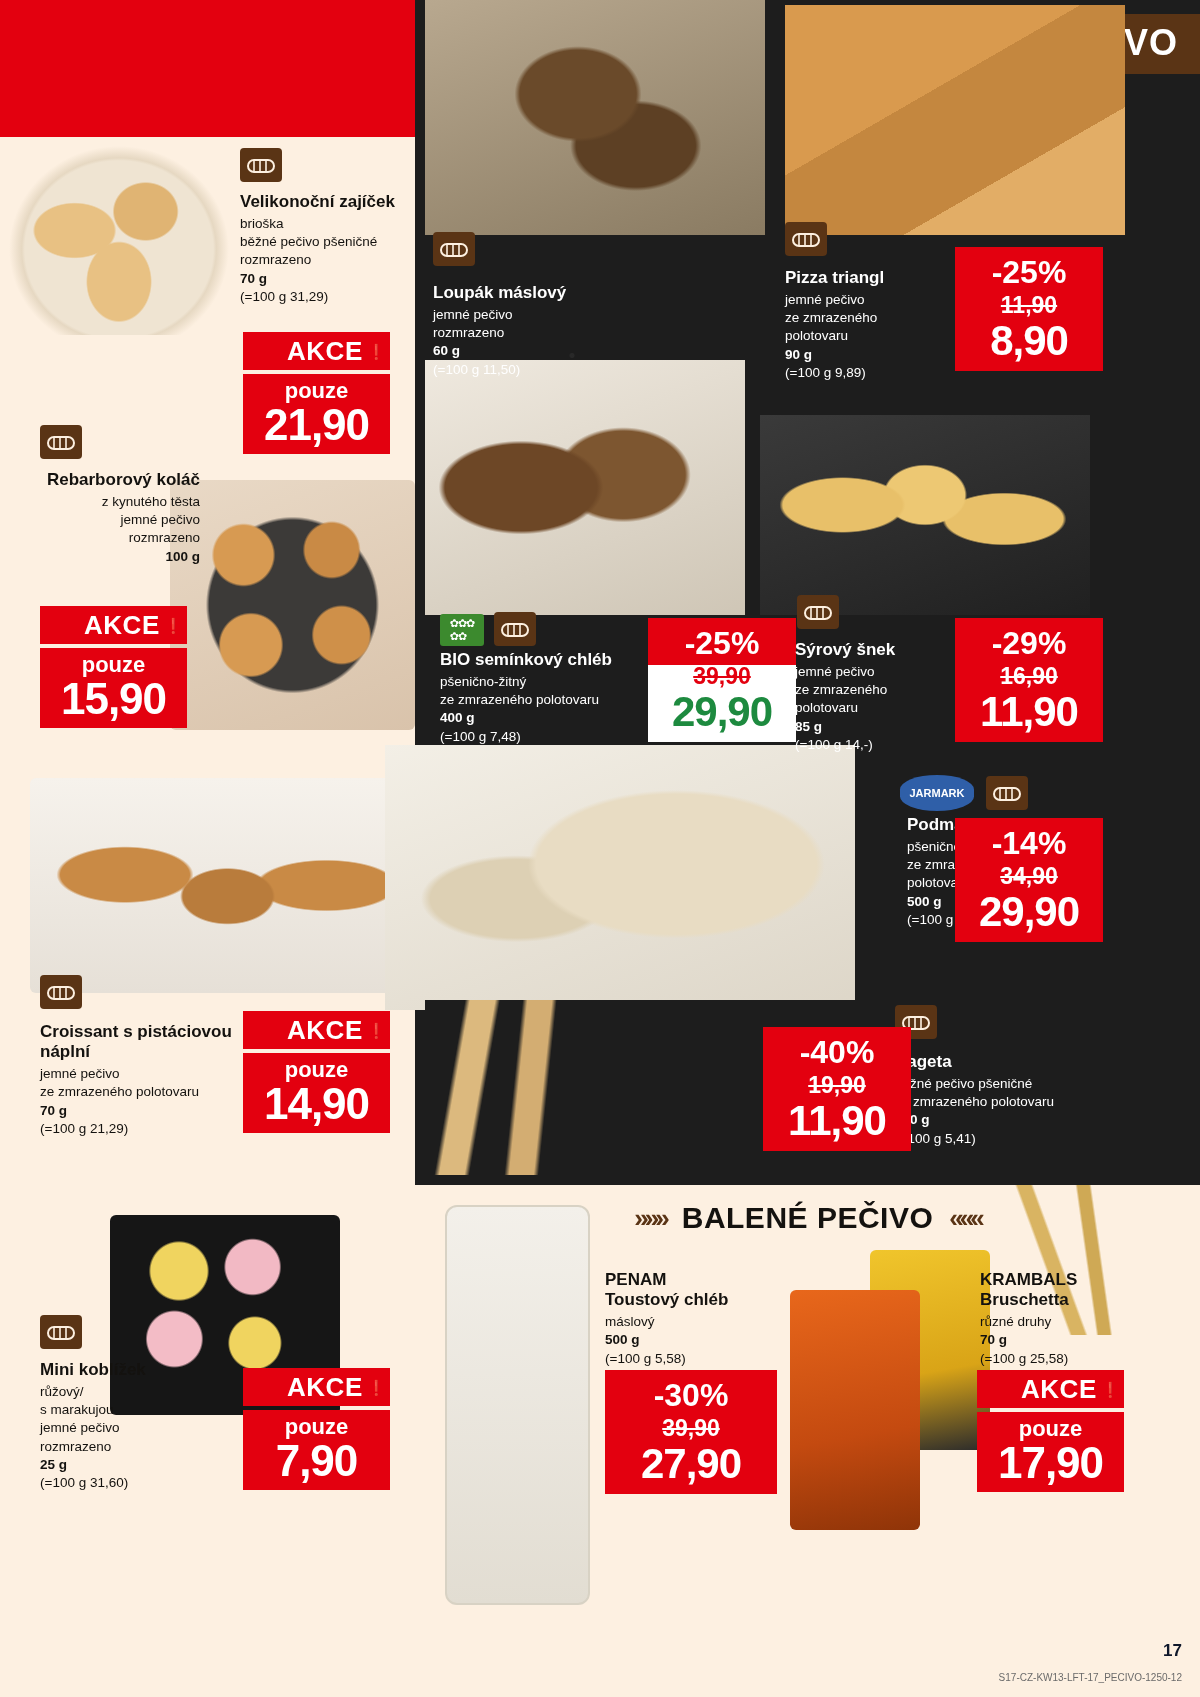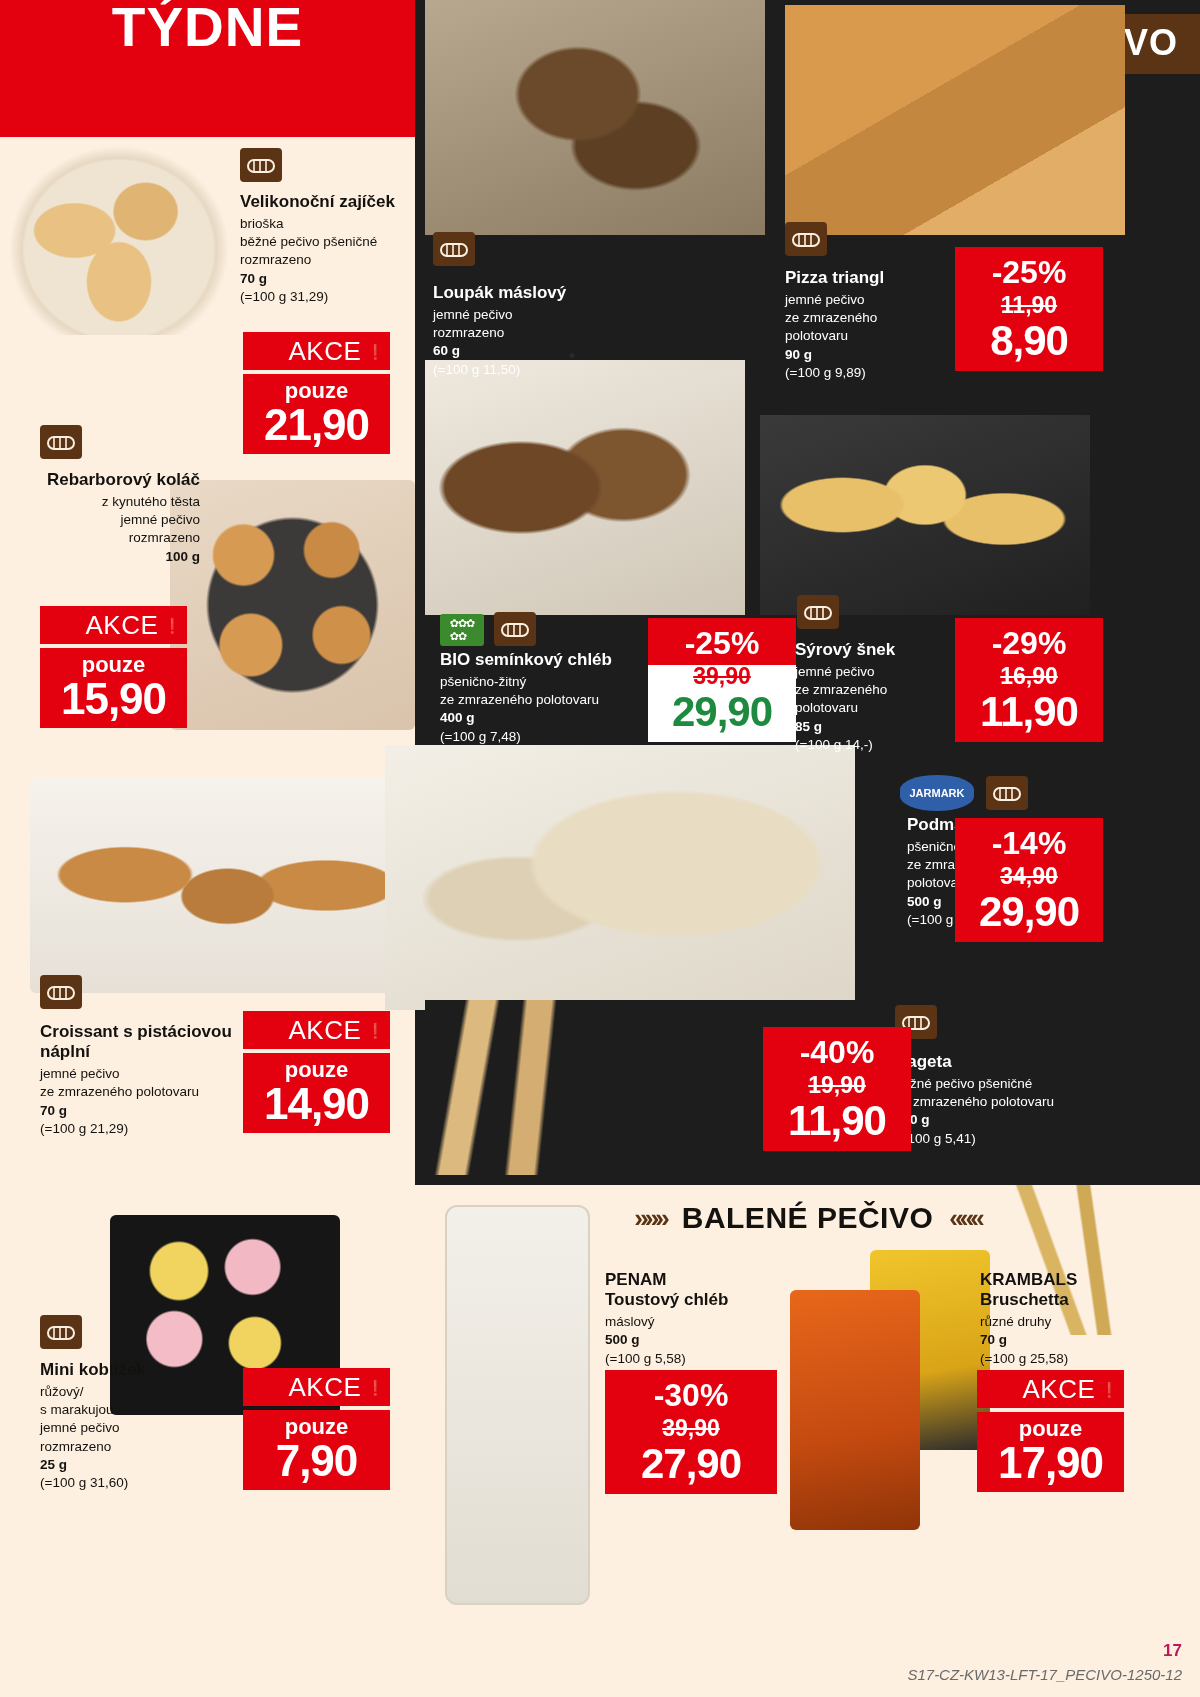--- a/index.html
+++ b/index.html
@@ -33,21 +33,21 @@
     width: 42px; height: 34px; background: #5a3415; border-radius: 4px;
     display: flex; align-items: center; justify-content: center;
   }
   .bicon svg { width: 28px; height: 20px; }
 
   
   .akce-block { position: absolute; width: 143px; }
   .akce-top {
     background: #e3000f; color: #fff; height: 38px;
     display: flex; align-items: center; justify-content: center;
-    font-size: 26px; font-weight: normal; letter-spacing: .5px; padding-left: 41px;
+    font-size: 26px; font-weight: bold; letter-spacing: .5px; padding-left: 41px;
   }
   .akce-top .bang {
     display: inline-block; margin-left: 5px; font-size: 15px; line-height: 1;
     text-align: center;
   }
   .akce-bot {
     background: #e3000f; color: #fff; margin-top: 4px; padding: 4px 0 8px 0;
     text-align: center;
   }
   .akce-bot .pouze { font-size: 22px; font-weight: bold; }
@@ -95,24 +95,24 @@
     background: #fdf0e1;
   }
   .banner {
     position: absolute; left: 0; top: 0; width: 785px; height: 66px;
     display: flex; align-items: center; justify-content: center; gap: 16px;
   }
   .banner .t { font-size: 30px; font-weight: bold; color: #14120f; letter-spacing: .5px; }
   .chev { color: #5a3415; font-size: 26px; font-weight: bold; letter-spacing: -4px; }
 
   .footer-pg {
-    position: absolute; right: 18px; bottom: 36px; font-size: 17px; font-weight: bold; color: #be185d;
+    position: absolute; right: 18px; bottom: 36px; font-size: 17px; font-weight: bold; color: #0f172a;
   }
   .footer-code {
-    position: absolute; right: 18px; bottom: 14px; font-size: 15px; color: #6a6a6a; font-style: italic;
+    position: absolute; right: 18px; bottom: 14px; font-size: 10px; color: #6a6a6a;
   }
 
   .bio {
     width: 44px; height: 32px; border-radius: 3px;
     background: #3c8a2e; display: flex; align-items: center; justify-content: center;
   }
   .bio .leaf { color: #fff; font-size: 11px; letter-spacing: -1px; }
 
   .jarmark {
     width: 74px; height: 36px; border-radius: 50%/40%; background: #2f5fa8; color: #fff;
@@ -207,21 +207,20 @@
   }
 </style>
 </head>
 <body>
 
 <div class="page">
 
   <div class="left-col">
 
     <div class="hdr">
-      <div class="l2">TÝDNE</div>
     </div>
 
     <div class="photo ph-bunny" style="left:8px; top:145px; width:222px; height:190px; border-radius:4px;"></div>
 
     <div style="position:absolute; left:240px; top:148px;">
       <div class="bicon">
         <svg viewBox="0 0 28 20">
             <rect x="1" y="5" width="26" height="12" rx="6" fill="none" stroke="#fdf0e1" stroke-width="2"></rect>
             <path d="M7 6 L7 16 M13 6 L13 16 M19 6 L19 16" stroke="#fdf0e1" stroke-width="1.6"></path>
           </svg>

